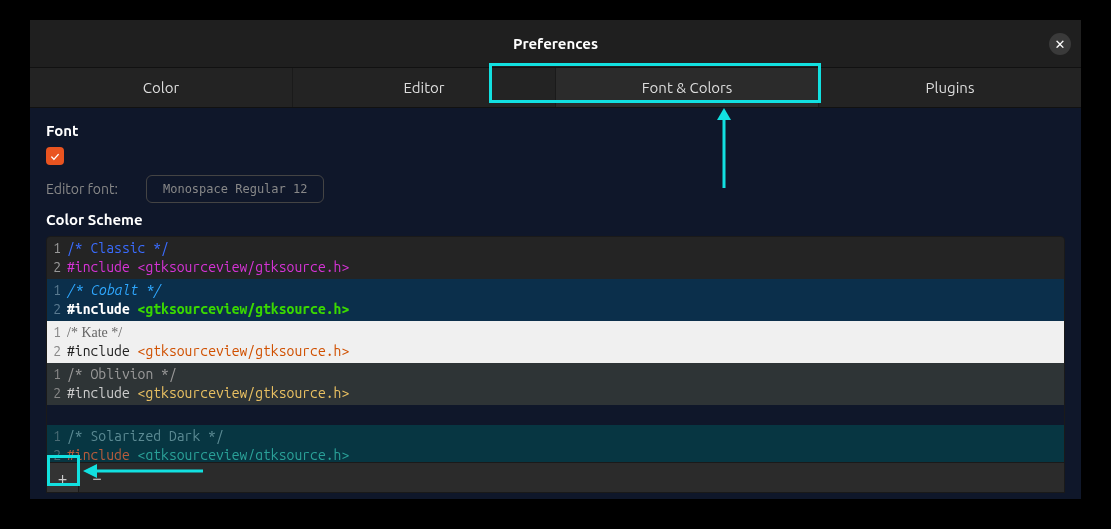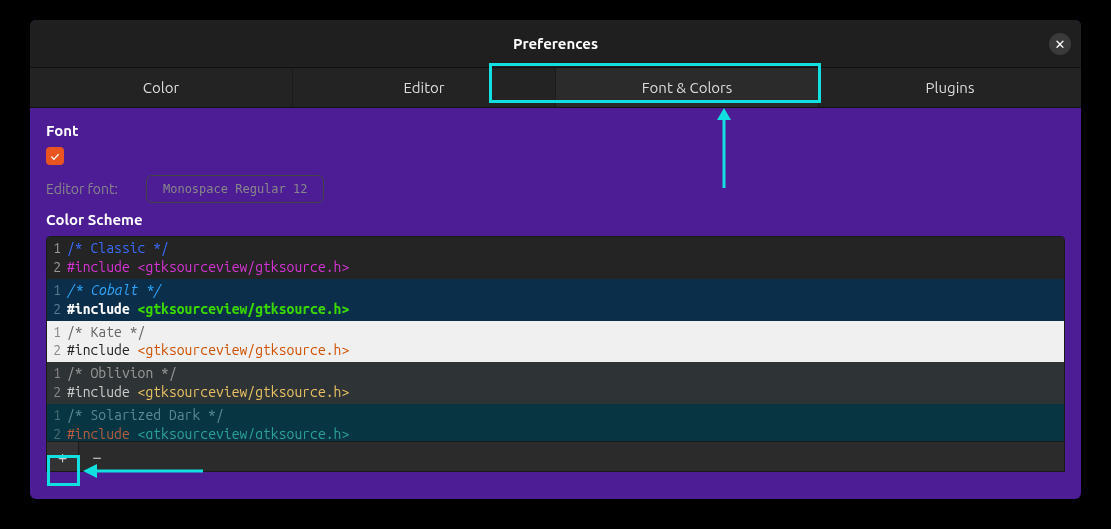--- a/index.html
+++ b/index.html
@@ -11,22 +11,22 @@
     overflow: hidden;
     color: #e0e0e0;
     font-size: 14px;
   }
   .window {
     position: absolute;
     left: 30px;
     top: 20px;
     width: 1051px;
     height: 479px;
-    background: #4c1d95;
-    border-radius: 6px;
+    background: #0f172a;
+    border-radius: 0;
     overflow: hidden;
     box-shadow: 0 0 12px rgba(0,0,0,0.6);
   }
   .titlebar {
     height: 48px;
     background: #1f1f1f;
     display: flex;
     align-items: center;
     justify-content: center;
     position: relative;
@@ -173,24 +173,24 @@
     font-size: 17px;
     cursor: pointer;
     background: #333;
   }
   
   .classic { background:#242424; }
   .classic .ln{ color:#999;} .classic .c1{color:#3a6cff;} .classic .kw{color:#d633d6;} .classic .str{color:#d633d6;}
   .cobalt { background:#0b2f4b; }
   .cobalt .ln{color:#5a7a90;} .cobalt .c1{color:#2fa8ff;font-style:italic;} .cobalt .kw{color:#fff;font-weight:bold;} .cobalt .str{color:#3ad900;font-weight:bold;}
   .kate { background:#f0f0f0; color:#222;}
-  .kate .ln{color:#888;} .kate .c1{color:#666;} .kate .kw{color:#222;} .kate .str{color:#d05000;}
+  .kate .ln{color:#888;} .kate .c1{color:#666;font-family:Liberation Serif, serif;} .kate .kw{color:#222;} .kate .str{color:#d05000;}
   .oblivion { background:#2e3436; }
   .oblivion .ln{color:#888;} .oblivion .c1{color:#999;} .oblivion .kw{color:#ccc;} .oblivion .str{color:#e9c062;}
-  .soldark { background:#073642; }
+  .soldark { background:#073642;margin-top:20px; }
   .soldark .ln{color:#4a6b74;} .soldark .c1{color:#5b8a93;} .soldark .kw{color:#b85c3c;} .soldark .str{color:#2aa198;}
   .cutoff { height: 14px; overflow:hidden; }
 </style>
 </head>
 <body>
 
 <div class="window">
 
   <div class="titlebar">
     <span class="title">Preferences</span>

